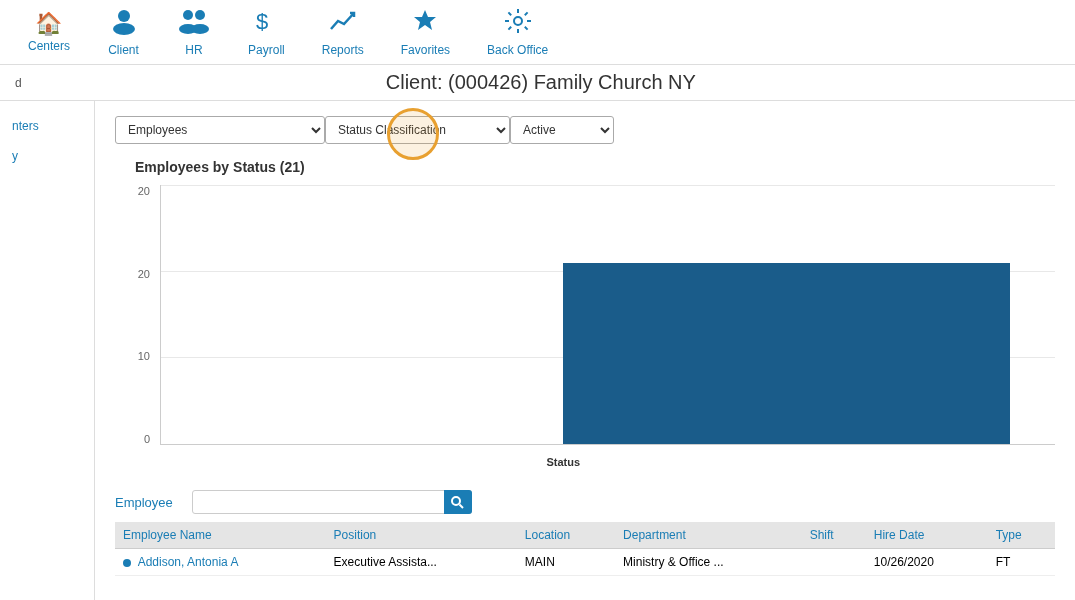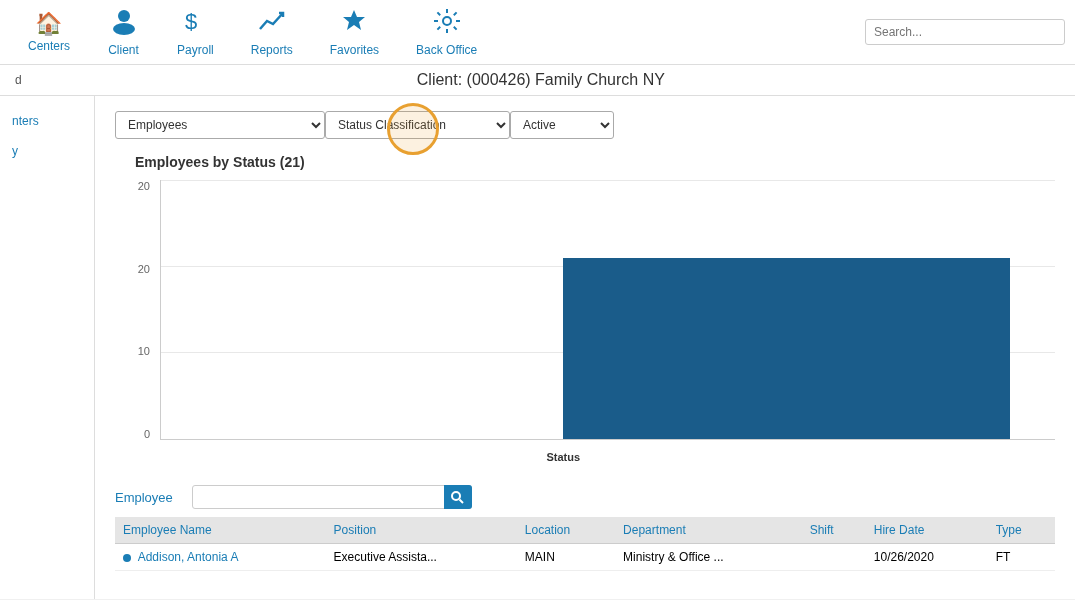--- a/index.html
+++ b/index.html
@@ -52,21 +52,21 @@
       border-bottom: 1px solid #ddd;
       padding: 6px 15px;
       display: flex;
       align-items: center;
       color: #555;
       font-size: 12px;
     }
     .client-title {
       text-align: center;
       flex: 1;
-      font-size: 16px;
+      font-size: 20px;
       color: #333;
     }
 
     
     .main-layout {
       display: flex;
       height: calc(600px - 65px - 32px);
     }
 
     
@@ -282,20 +282,31 @@
     <span class="nav-icon">
       <svg width="30" height="28" viewBox="0 0 30 28" fill="#1a7db5">
         <circle cx="15" cy="9" r="6"></circle>
         <ellipse cx="15" cy="22" rx="11" ry="6"></ellipse>
       </svg>
     </span>
     <span>Client</span>
   </div>
   <div class="nav-item">
     <span class="nav-icon">
+      <svg width="34" height="28" viewBox="0 0 34 28" fill="#1a7db5">
+        <circle cx="11" cy="8" r="5"></circle>
+        <circle cx="23" cy="8" r="5"></circle>
+        <ellipse cx="11" cy="22" rx="9" ry="5"></ellipse>
+        <ellipse cx="23" cy="22" rx="9" ry="5"></ellipse>
+      </svg>
+    </span>
+    <span>HR</span>
+  </div>
+  <div class="nav-item">
+    <span class="nav-icon">
       <svg width="28" height="28" viewBox="0 0 28 28" fill="#1a7db5">
         <text x="4" y="22" font-size="22" font-family="Arial">$</text>
       </svg>
     </span>
     <span>Payroll</span>
   </div>
   <div class="nav-item">
     <span class="nav-icon">
       <svg width="30" height="28" viewBox="0 0 30 28" fill="none" stroke="#1a7db5" stroke-width="2.5">
         <polyline points="3,22 10,14 16,17 26,6"></polyline>
@@ -313,23 +324,20 @@
     <span>Favorites</span>
   </div>
   <div class="nav-item">
     <span class="nav-icon">
       <svg width="30" height="28" viewBox="0 0 30 28" fill="none" stroke="#1a7db5" stroke-width="2">
         <circle cx="15" cy="14" r="4"></circle>
         <path d="M15 2 L15 6 M15 22 L15 26 M2 14 L6 14 M24 14 L28 14 M5.4 5.4 L8.2 8.2 M21.8 19.8 L24.6 22.6 M5.4 22.6 L8.2 19.8 M21.8 8.2 L24.6 5.4" stroke="#1a7db5" stroke-width="2"></path>
       </svg>
     </span>
     <span>Back Office</span>
-  </div>
-  <div class="nav-search">
-    <input type="text" placeholder="Search..." style="">
   </div>
 </nav>
 
 <div class="sub-header">
   <span>d</span>
   <span class="client-title">Client: (000426) Family Church NY</span>
 </div>
 
 <div class="main-layout">
 

